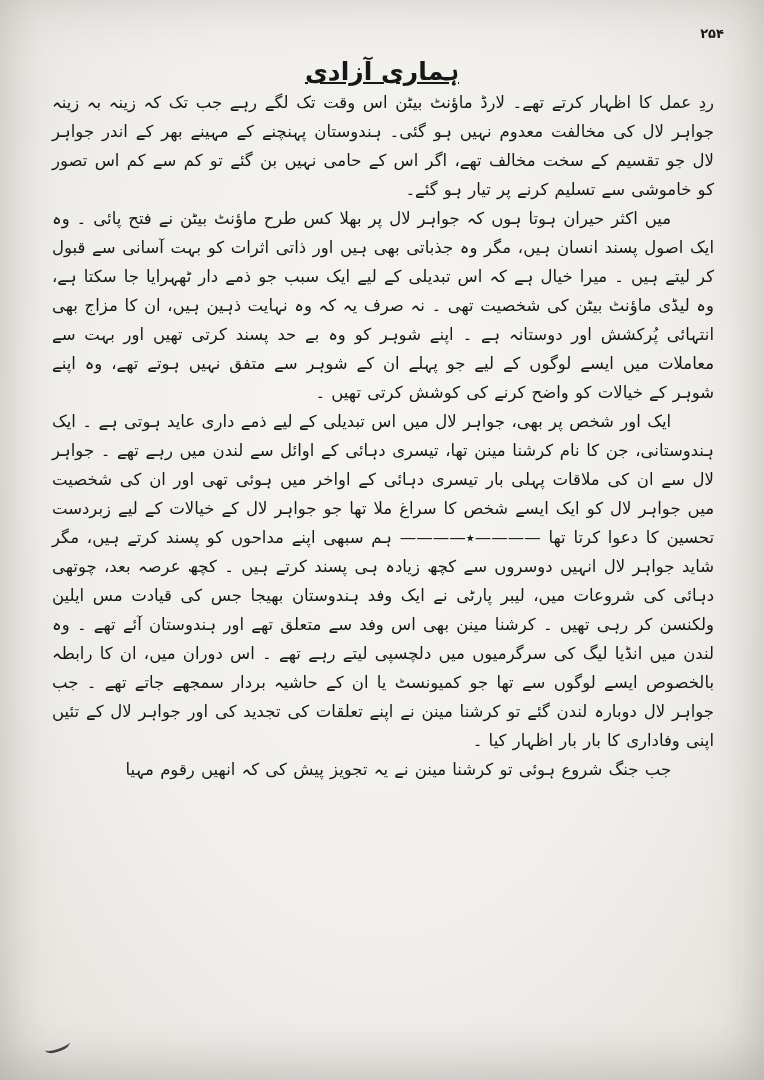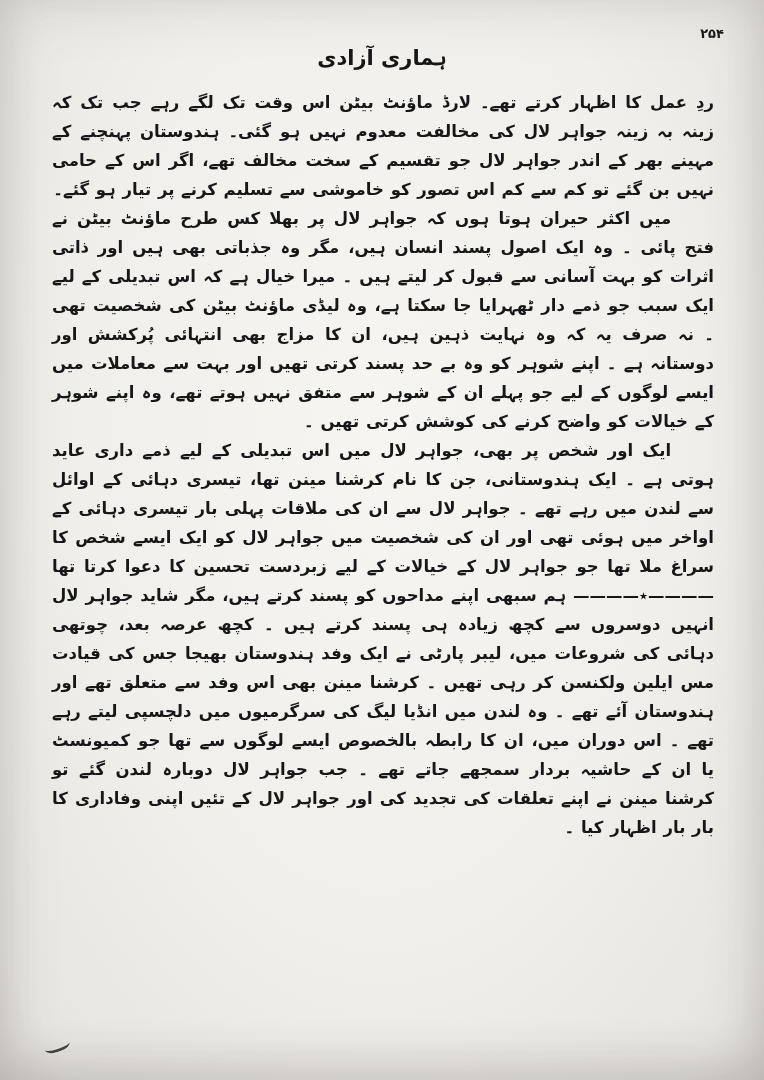--- a/index.html
+++ b/index.html
@@ -23,25 +23,26 @@
     position: absolute;
     top: 40px;
     left: 0;
     right: 0;
     height: 34px;
   }
   .book-title {
     position: absolute;
     left: 50%;
     transform: translateX(-50%);
-    top: 6px;
-    font-size: 21px;
+    top: 17px;
+    font-size: 25px;
     font-weight: bold;
     letter-spacing: 4px;
     white-space: nowrap;
+    text-decoration: underline;
   }
   .page-number {
     position: absolute;
     left: 38px; 
     top: -14px;
     font-size: 13px;
     font-weight: bold;
   }
   
   .page-number { left: auto; right: 40px; }
@@ -54,21 +55,20 @@
     bottom: 60px;
     direction: rtl;
     text-align: justify;
     text-align-last: right;
     font-size: 16.5px;
     line-height: 29px;
     word-spacing: 1px;
   }
   .para {
     margin: 0 0 0 4px;
-    font-weight: bold;
   }
   .para + .para {
     margin-top: 0px;
   }
   .para.indent {
     text-indent: 2.6em;
   }
   .scan-artifact {
     position: absolute;
     left: 44px;
@@ -96,18 +96,19 @@
 
   <div class="page-header">
     <div class="book-title">ہماری آزادی</div>
     <div class="page-number">۲۵۴</div>
   </div>
 
   <div class="text-body">
     <p class="para">ردِ عمل کا اظہار کرتے تھے۔ لارڈ ماؤنٹ بیٹن اس وقت تک لگے رہے جب تک کہ زینہ بہ زینہ جواہر لال کی مخالفت معدوم نہیں ہو گئی۔ ہندوستان پہنچنے کے مہینے بھر کے اندر جواہر لال جو تقسیم کے سخت مخالف تھے، اگر اس کے حامی نہیں بن گئے تو کم سے کم اس تصور کو خاموشی سے تسلیم کرنے پر تیار ہو گئے۔</p>
     <p class="para indent">میں اکثر حیران ہوتا ہوں کہ جواہر لال پر بھلا کس طرح ماؤنٹ بیٹن نے فتح پائی ۔ وہ ایک اصول پسند انسان ہیں، مگر وہ جذباتی بھی ہیں اور ذاتی اثرات کو بہت آسانی سے قبول کر لیتے ہیں ۔ میرا خیال ہے کہ اس تبدیلی کے لیے ایک سبب جو ذمے دار ٹھہرایا جا سکتا ہے، وہ لیڈی ماؤنٹ بیٹن کی شخصیت تھی ۔ نہ صرف یہ کہ وہ نہایت ذہین ہیں، ان کا مزاج بھی انتہائی پُرکشش اور دوستانہ ہے ۔ اپنے شوہر کو وہ بے حد پسند کرتی تھیں اور بہت سے معاملات میں ایسے لوگوں کے لیے جو پہلے ان کے شوہر سے متفق نہیں ہوتے تھے، وہ اپنے شوہر کے خیالات کو واضح کرنے کی کوشش کرتی تھیں ۔</p>
     <p class="para indent">ایک اور شخص پر بھی، جواہر لال میں اس تبدیلی کے لیے ذمے داری عاید ہوتی ہے ۔ ایک ہندوستانی، جن کا نام کرشنا مینن تھا، تیسری دہائی کے اوائل سے لندن میں رہے تھے ۔ جواہر لال سے ان کی ملاقات پہلی بار تیسری دہائی کے اواخر میں ہوئی تھی اور ان کی شخصیت میں جواہر لال کو ایک ایسے شخص کا سراغ ملا تھا جو جواہر لال کے خیالات کے لیے زبردست تحسین کا دعوا کرتا تھا ————٭———— ہم سبھی اپنے مداحوں کو پسند کرتے ہیں، مگر شاید جواہر لال انہیں دوسروں سے کچھ زیادہ ہی پسند کرتے ہیں ۔ کچھ عرصہ بعد، چوتھی دہائی کی شروعات میں، لیبر پارٹی نے ایک وفد ہندوستان بھیجا جس کی قیادت مس ایلین ولکنسن کر رہی تھیں ۔ کرشنا مینن بھی اس وفد سے متعلق تھے اور ہندوستان آئے تھے ۔ وہ لندن میں انڈیا لیگ کی سرگرمیوں میں دلچسپی لیتے رہے تھے ۔ اس دوران میں، ان کا رابطہ بالخصوص ایسے لوگوں سے تھا جو کمیونسٹ یا ان کے حاشیہ بردار سمجھے جاتے تھے ۔ جب جواہر لال دوبارہ لندن گئے تو کرشنا مینن نے اپنے تعلقات کی تجدید کی اور جواہر لال کے تئیں اپنی وفاداری کا بار بار اظہار کیا ۔</p>
+    <p class="para indent">جب جنگ شروع ہوئی تو کرشنا مینن نے یہ تجویز پیش کی کہ انھیں رقوم مہیا</p>
   </div>
 
   <div class="scan-artifact"></div>
   <div class="scan-edge-shadow"></div>
 
 </div>
 
 </body></html>

